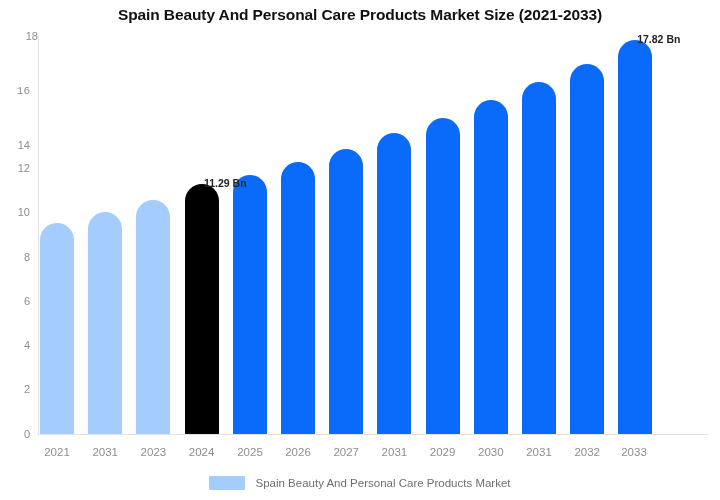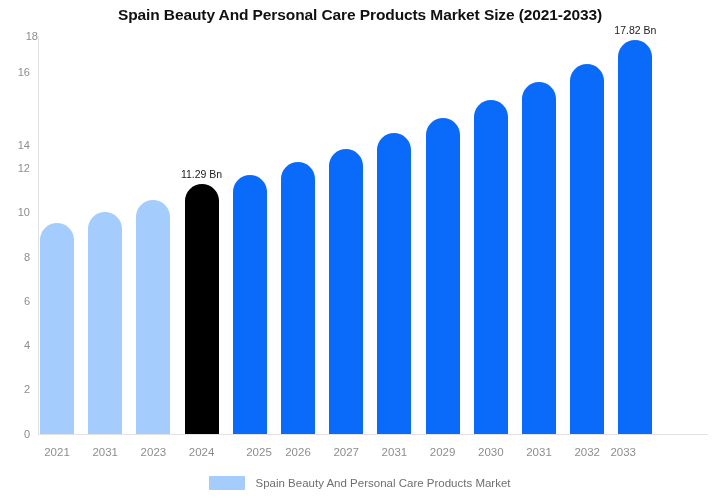--- a/index.html
+++ b/index.html
@@ -89,25 +89,26 @@
   .bar {
     position: absolute;
     width: 34px;
     border-top-left-radius: 17px;
     border-top-right-radius: 17px;
   }
 
   .bar-label {
     position: absolute;
     font-size: 10.5px;
-    font-weight: normal;
+    font-weight: bold;
     color: #222222;
     white-space: nowrap;
-    text-align: center;
+    text-align: right;
     z-index: 6;
+    margin-top: 9px;
   }
 
   
   .legend {
     position: absolute;
     left: 0;
     top: 476px;
     width: 720px;
     display: flex;
     align-items: center;
@@ -138,21 +139,21 @@
     <div class="x-axis-line"></div>
     <div id="yticks-host">
         <div class="ytick" style="top: 428.5px;">0</div>
         <div class="ytick" style="top: 384.278px;">2</div>
         <div class="ytick" style="top: 340.056px;">4</div>
         <div class="ytick" style="top: 295.833px;">6</div>
         <div class="ytick" style="top: 251.611px;">8</div>
         <div class="ytick" style="top: 207.389px;">10</div>
         <div class="ytick" style="top: 163.167px;">12</div>
         <div class="ytick" style="top: 118.944px; margin-top: 21px;">14</div>
-        <div class="ytick" style="top: 67px;">16</div>
+        <div class="ytick" style="top: 86px; font-family: Liberation Mono, monospace;">16</div>
         <div class="ytick" style="top: 30.5px; margin-left: 8px;">18</div>
       </div>
     <div id="bars-host">
         <div class="bar" title="2021: 9.55" style="left: 40px; top: 222.839px; height: 211.161px; background: rgb(164, 205, 253);"></div>
         <div class="bar" title="2022: 10.05" style="left: 88.2px; top: 211.783px; height: 222.217px; background: rgb(164, 205, 253);"></div>
         <div class="bar" title="2023: 10.6" style="left: 136.4px; top: 199.622px; height: 234.378px; background: rgb(164, 205, 253);"></div>
         <div class="bar" title="2024: 11.29" style="left: 184.6px; top: 184.366px; height: 249.634px; background: rgb(0, 0, 0);"></div>
         <div class="bar" title="2025: 11.7" style="left: 232.8px; top: 175.3px; height: 258.7px; background: rgb(10, 107, 251);"></div>
         <div class="bar" title="2026: 12.3" style="left: 281px; top: 162.033px; height: 271.967px; background: rgb(10, 107, 251);"></div>
         <div class="bar" title="2027: 12.9" style="left: 329.2px; top: 148.767px; height: 285.233px; background: rgb(10, 107, 251);"></div>
@@ -161,29 +162,29 @@
         <div class="bar" title="2030: 15.1" style="left: 473.8px; top: 100.122px; height: 333.878px; background: rgb(10, 107, 251);"></div>
         <div class="bar" title="2031: 15.9" style="left: 522px; top: 82.4333px; height: 351.567px; background: rgb(10, 107, 251);"></div>
         <div class="bar" title="2032: 16.75" style="left: 570.2px; top: 63.6389px; height: 370.361px; background: rgb(10, 107, 251);"></div>
         <div class="bar" title="2033: 17.82" style="left: 618.4px; top: 39.98px; height: 394.02px; background: rgb(10, 107, 251);"></div>
       </div>
     <div id="xticks-host">
         <div class="xtick" style="left: 33px;">2021</div>
         <div class="xtick" style="left: 81.2px;">2031</div>
         <div class="xtick" style="left: 129.4px;">2023</div>
         <div class="xtick" style="left: 177.6px;">2024</div>
-        <div class="xtick" style="left: 235px;">2025</div>
+        <div class="xtick" style="left: 226px;">2025</div>
         <div class="xtick" style="left: 274px;">2026</div>
         <div class="xtick" style="left: 322.2px;">2027</div>
         <div class="xtick" style="left: 370.4px;">2031</div>
         <div class="xtick" style="left: 418.6px;">2029</div>
         <div class="xtick" style="left: 466.8px; text-align: center;">2030</div>
         <div class="xtick" style="left: 515px;">2031</div>
         <div class="xtick" style="left: 563.2px;">2032</div>
-        <div class="xtick" style="left: 588px; text-align: right;">2033</div>
+        <div class="xtick" style="left: 610px;">2033</div>
       </div>
     <div id="labels-host">
         <div class="bar-label" style="width: 90px; left: 156.6px; top: 168.366px;">11.29 Bn</div>
         <div class="bar-label" style="width: 90px; left: 590.4px; top: 23.98px;">17.82 Bn</div>
       </div>
   </div>
 
   <div class="legend" id="legend-host">
       <div style="display: flex; align-items: center; gap: 10px;">
         <span class="legend-swatch" style="background: rgb(164, 205, 253);"></span>

